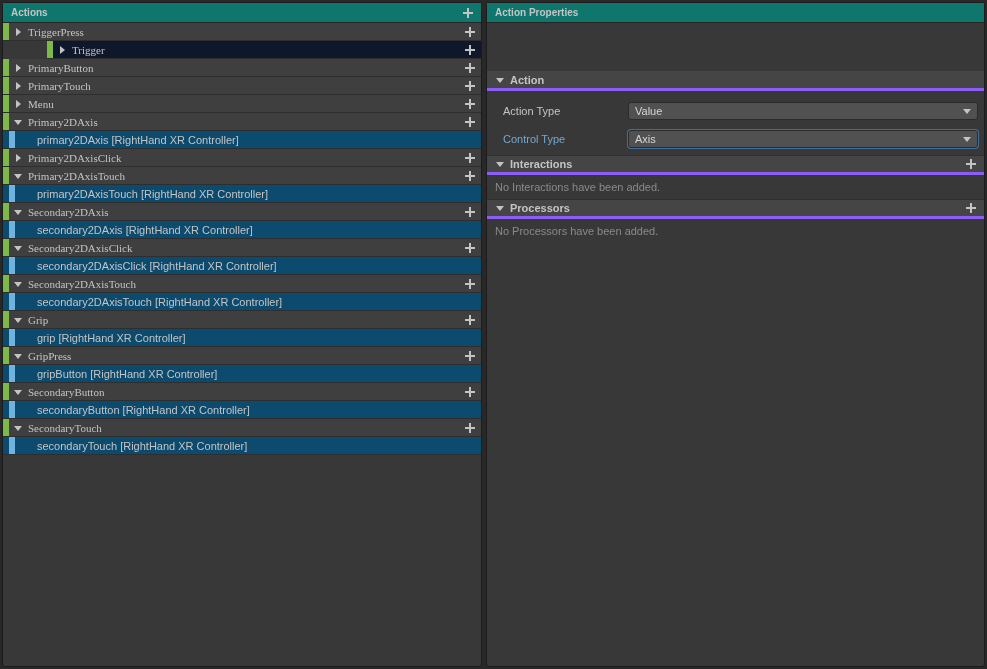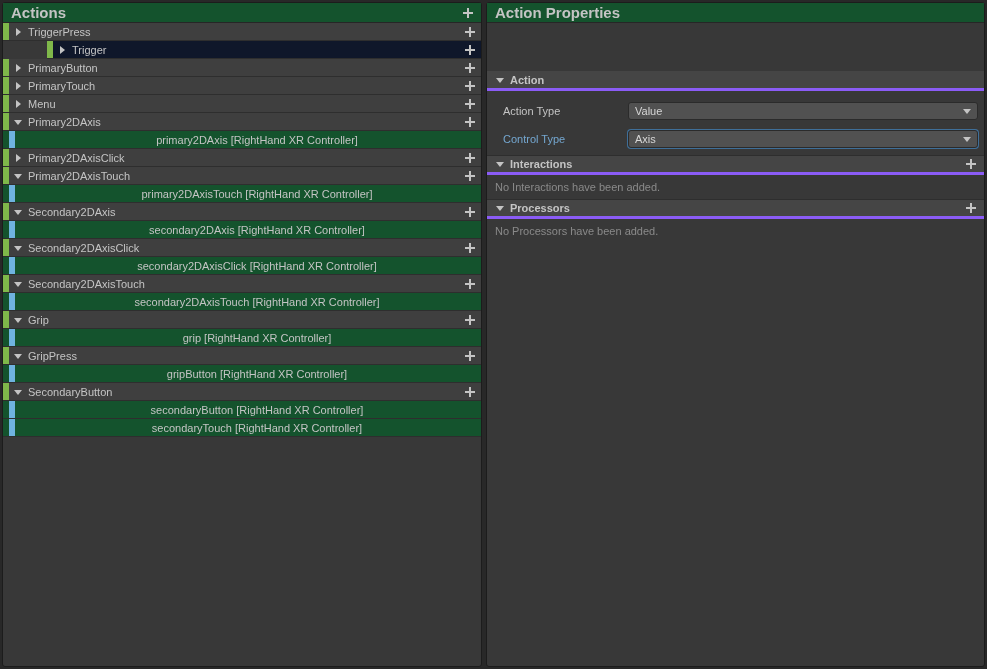--- a/index.html
+++ b/index.html
@@ -17,26 +17,26 @@
     display: flex;
     flex-direction: column;
     border: 1px solid #1c1c1c;
     margin: 2px;
     background: #383838;
     border-radius: 3px;
   }
   .panel-left { width: 480px; }
   .panel-right { flex: 1; gap: 48px; }
   .panel-header {
-    background: #14532d;
+    background: #0f766e;
     height: 20px;
     display: flex;
     align-items: center;
     padding: 0 6px 0 8px;
-    font-size: 15px;
+    font-size: 10px;
     font-weight: 600;
     color: #c4c4c4;
     border-bottom: 1px solid #262626;
   }
   .panel-header-title { flex: 1; }
   .plus-btn {
     width: 14px; height: 14px;
     display: inline-flex;
     align-items: center; justify-content: center;
     font-size: 14px;
@@ -47,41 +47,41 @@
   .panel-body { flex: 1; overflow: hidden; }
   .action-row, .binding-row {
     height: 18px;
     display: flex;
     align-items: center;
     border-bottom: 1px solid #2e2e2e;
     padding-right: 4px;
   }
   .action-row { background: #3f3f3f; }
   .action-row.selected { background: #0f172a; margin-left: 44px; }
-  .binding-row { background: #14532d; text-align: center; }
+  .binding-row { background: #0c4a6e; }
   .stripe {
     width: 6px;
     height: 100%;
     flex-shrink: 0;
   }
   .stripe-green { background: #7fb84a; }
   .stripe-blue  { background: #6fb3e0; }
   .stripe-gap {
     width: 6px; height:100%;
     flex-shrink: 0;
   }
   .fold {
     width: 12px; height: 12px;
     display: inline-flex;
     align-items: center; justify-content: center;
     margin: 0 2px 0 3px;
     flex-shrink: 0;
   }
   .fold svg { display:block; }
-  .action-label { flex: 1; padding-left: 2px; white-space: nowrap; overflow:hidden; text-overflow: ellipsis; }
+  .action-label { flex: 1; padding-left: 2px; white-space: nowrap; overflow:hidden; text-overflow: ellipsis; font-family: Liberation Serif, serif; }
   .binding-label { flex: 1; padding-left: 4px; white-space: nowrap; overflow:hidden; text-overflow: ellipsis; }
   .row-plus {
     font-size: 14px;
     color: #c4c4c4;
     padding: 0 2px;
     line-height: 1;
     cursor: pointer;
   }
   
   .section-header {
@@ -355,20 +355,32 @@
         <span class="action-label">SecondaryButton</span>
         <span class="row-plus"><svg width="10" height="10" viewBox="0 0 10 10">
             <path d="M4 0h2v4h4v2H6v4H4V6H0V4h4z" fill="#c4c4c4"></path>
           </svg></span>
       </div>
       <div class="binding-row">
         <span class="stripe-gap"></span>
         <span class="stripe stripe-blue"></span>
         <span style="width:18px"></span>
         <span class="binding-label">secondaryButton [RightHand XR Controller]</span>
+      </div>
+      <div class="action-row">
+        <span class="stripe stripe-green"></span>
+        <span class="fold">
+          <svg width="8" height="8" viewBox="0 0 8 8">
+            <path class="fold-tri-down" d="M0 2h8L4 7z"></path>
+          </svg>
+        </span>
+        <span class="action-label">SecondaryTouch</span>
+        <span class="row-plus"><svg width="10" height="10" viewBox="0 0 10 10">
+            <path d="M4 0h2v4h4v2H6v4H4V6H0V4h4z" fill="#c4c4c4"></path>
+          </svg></span>
       </div>
       <div class="binding-row">
         <span class="stripe-gap"></span>
         <span class="stripe stripe-blue"></span>
         <span style="width:18px"></span>
         <span class="binding-label">secondaryTouch [RightHand XR Controller]</span>
       </div>
     </div>
 </div>
 

